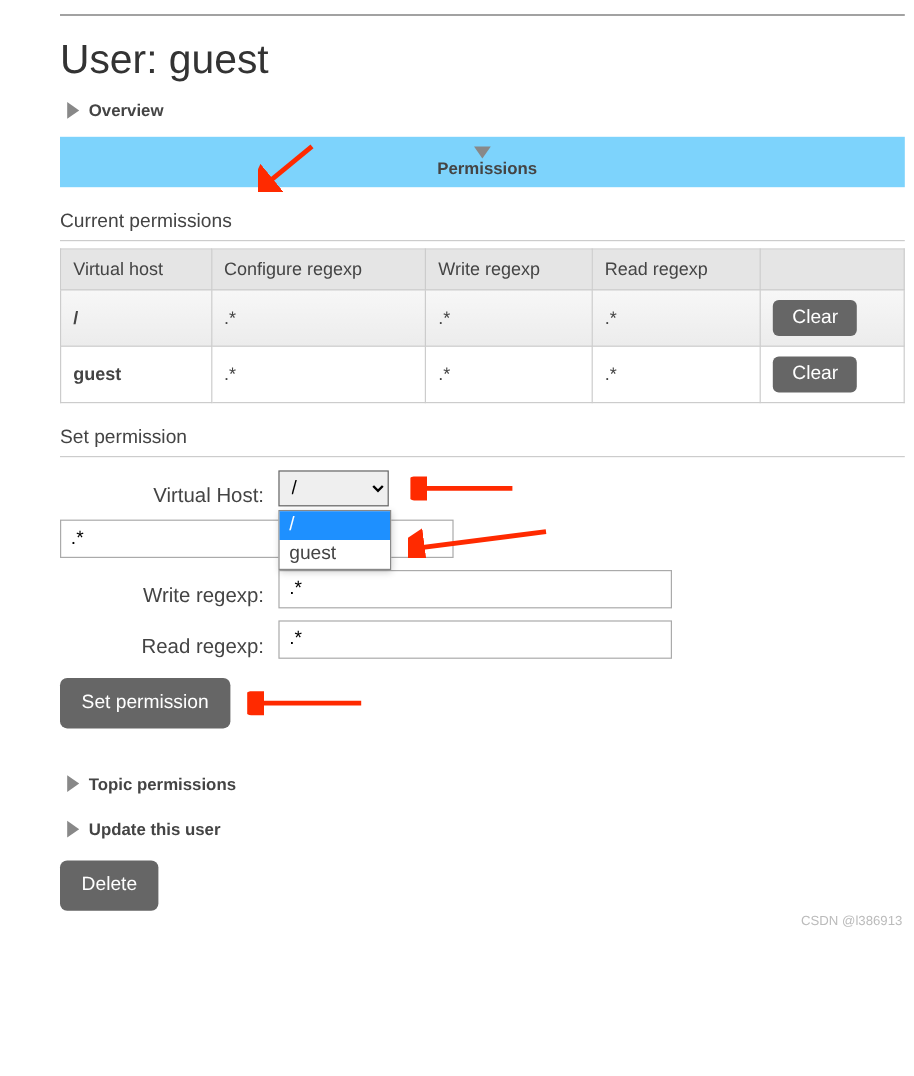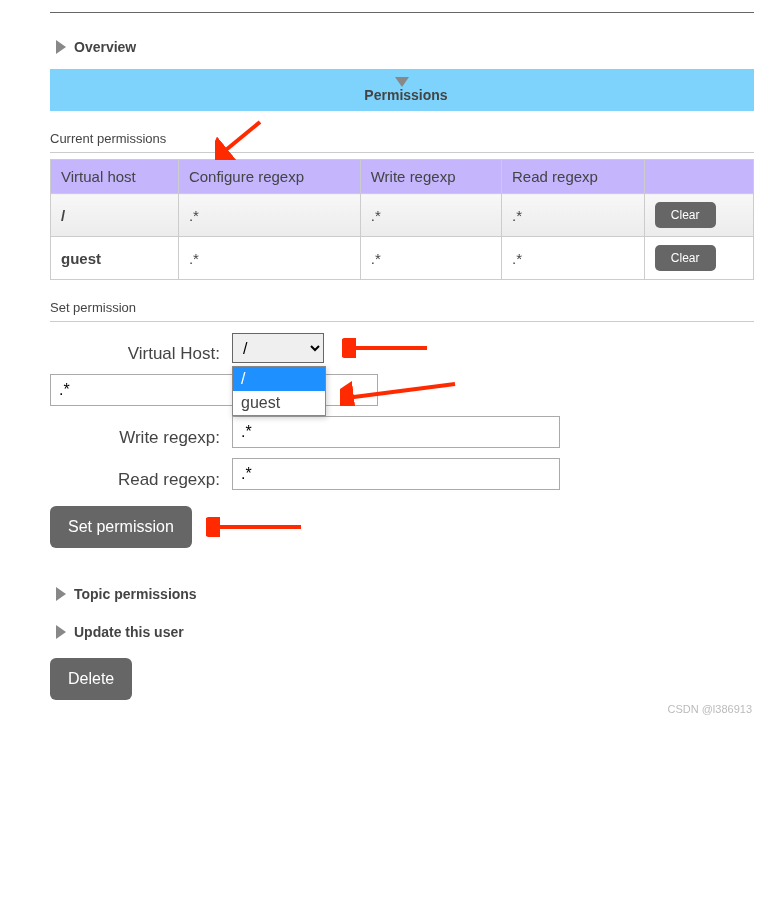--- a/index.html
+++ b/index.html
@@ -55,54 +55,54 @@
     border-bottom: 7px solid transparent;
     border-left: 10px solid #888;
   }
   .tri-down {
     border-left: 7px solid transparent;
     border-right: 7px solid transparent;
     border-top: 10px solid #888;
   }
   h3.sub {
     font-weight: 400;
-    font-size: 13px;
+    font-size: 16px;
     color: #444;
     margin: 20px 0 6px 0;
     border-bottom: 1px solid #ccc;
     padding-bottom: 6px;
   }
   table.perm {
     border-collapse: collapse;
     width: 100%;
     margin-top: 6px;
   }
   table.perm th, table.perm td {
     border: 1px solid #ccc;
     padding: 8px 10px;
     text-align: left;
     font-size: 15px;
     font-weight: 400;
   }
   table.perm th {
-    background: #c4b5fd;
+    background: #e5e5e5;
   }
   table.perm tr.shaded td {
     background: linear-gradient(#f7f7f7, #ececec);
   }
   table.perm td.vh {
     font-weight: 700;
   }
   .btn {
     background: #666;
     color: #fff;
     border: none;
     border-radius: 5px;
     padding: 6px 16px;
-    font-size: 12px;
+    font-size: 16px;
     cursor: pointer;
   }
   .btn.big {
     padding: 12px 18px;
     font-size: 16px;
     border-radius: 6px;
   }
   .form-area {
     margin-top: 10px;
     position: relative;
@@ -166,20 +166,24 @@
     pointer-events: none;
   }
   .arrow svg { display:block; }
 </style>
 </head>
 <body>
 
 <div class="page">
   <div class="topline"></div>
 
+  <h1 class="title">
+    <span>User:</span>
+    <span class="thin">guest</span>
+  </h1>
 
   <div class="section-header">
     <span class="tri tri-right"></span>
     <span class="lbl">Overview</span>
   </div>
 
   <div class="arrow" style="left:215px; top:108px;">
     <svg width="50" height="40">
         <defs>
           <marker id="ah1" markerWidth="8" markerHeight="8" refX="2" refY="4" orient="auto">

